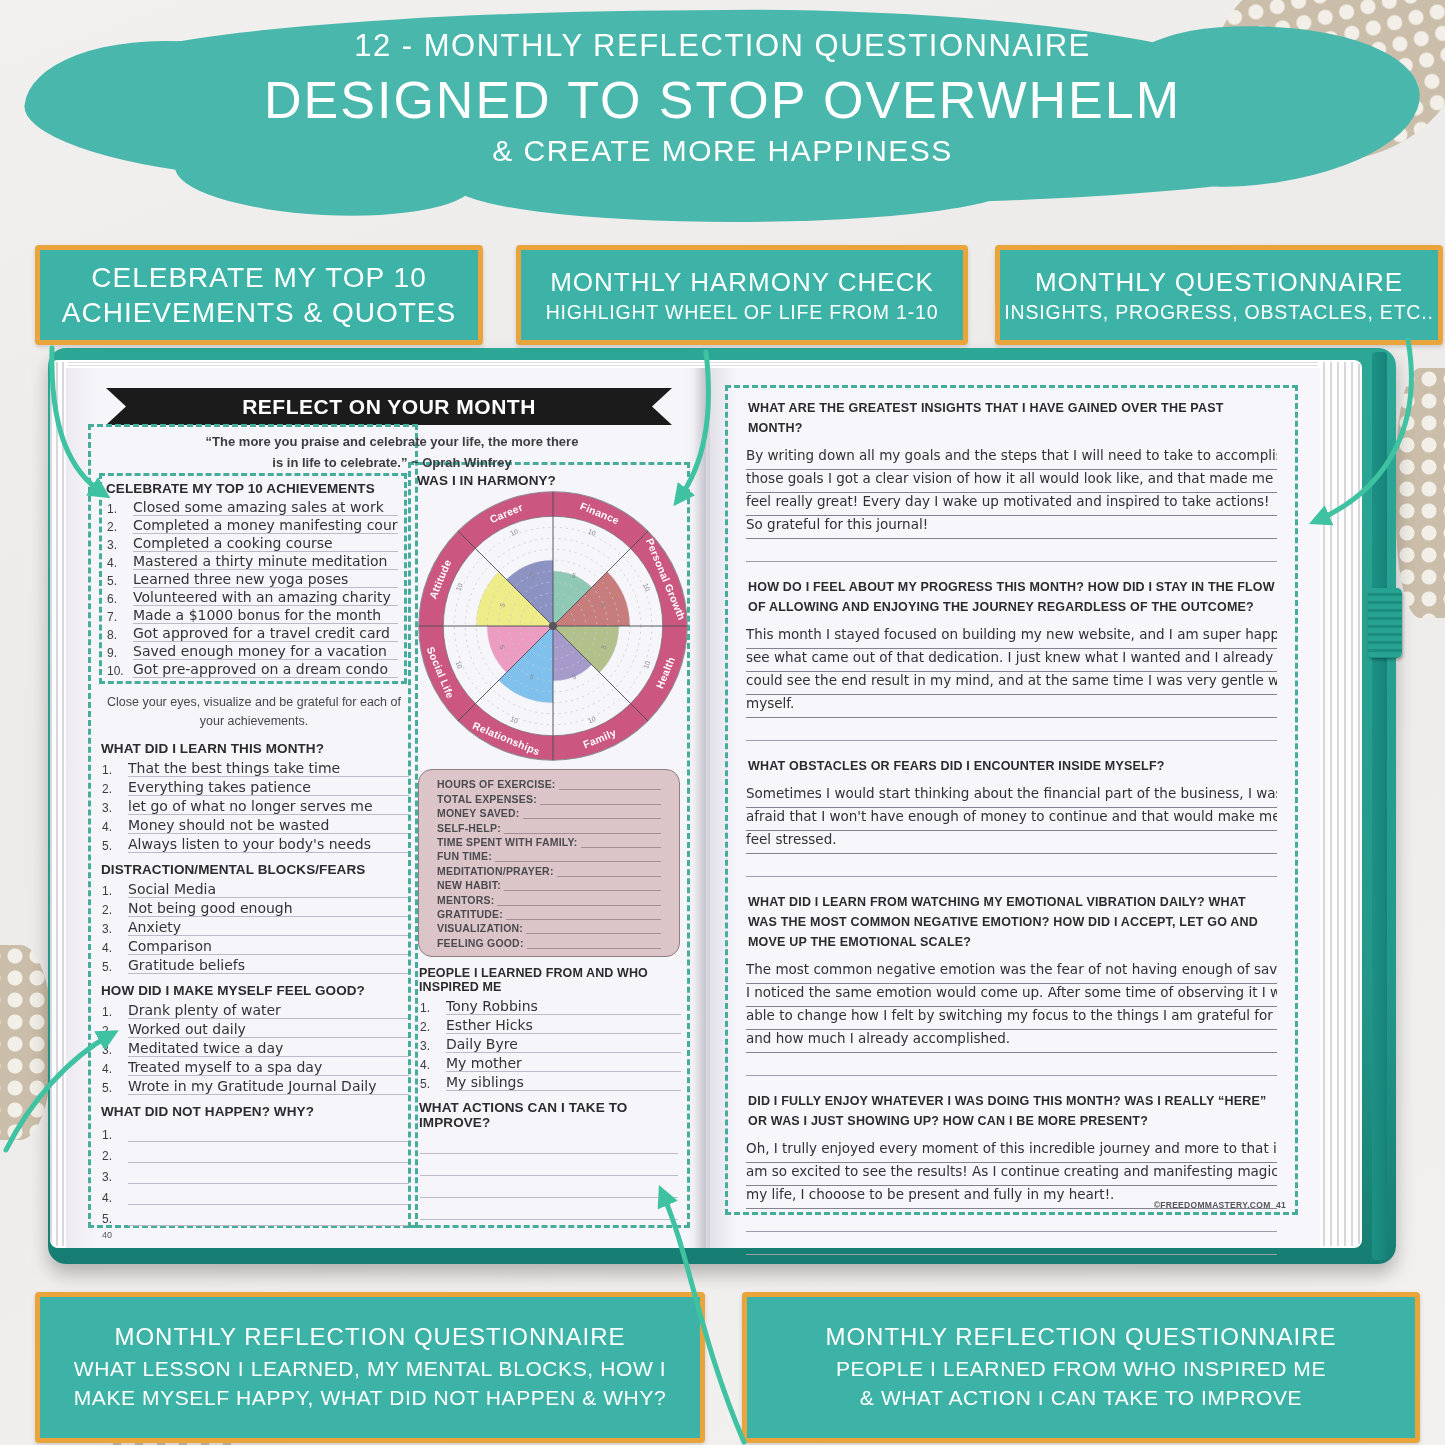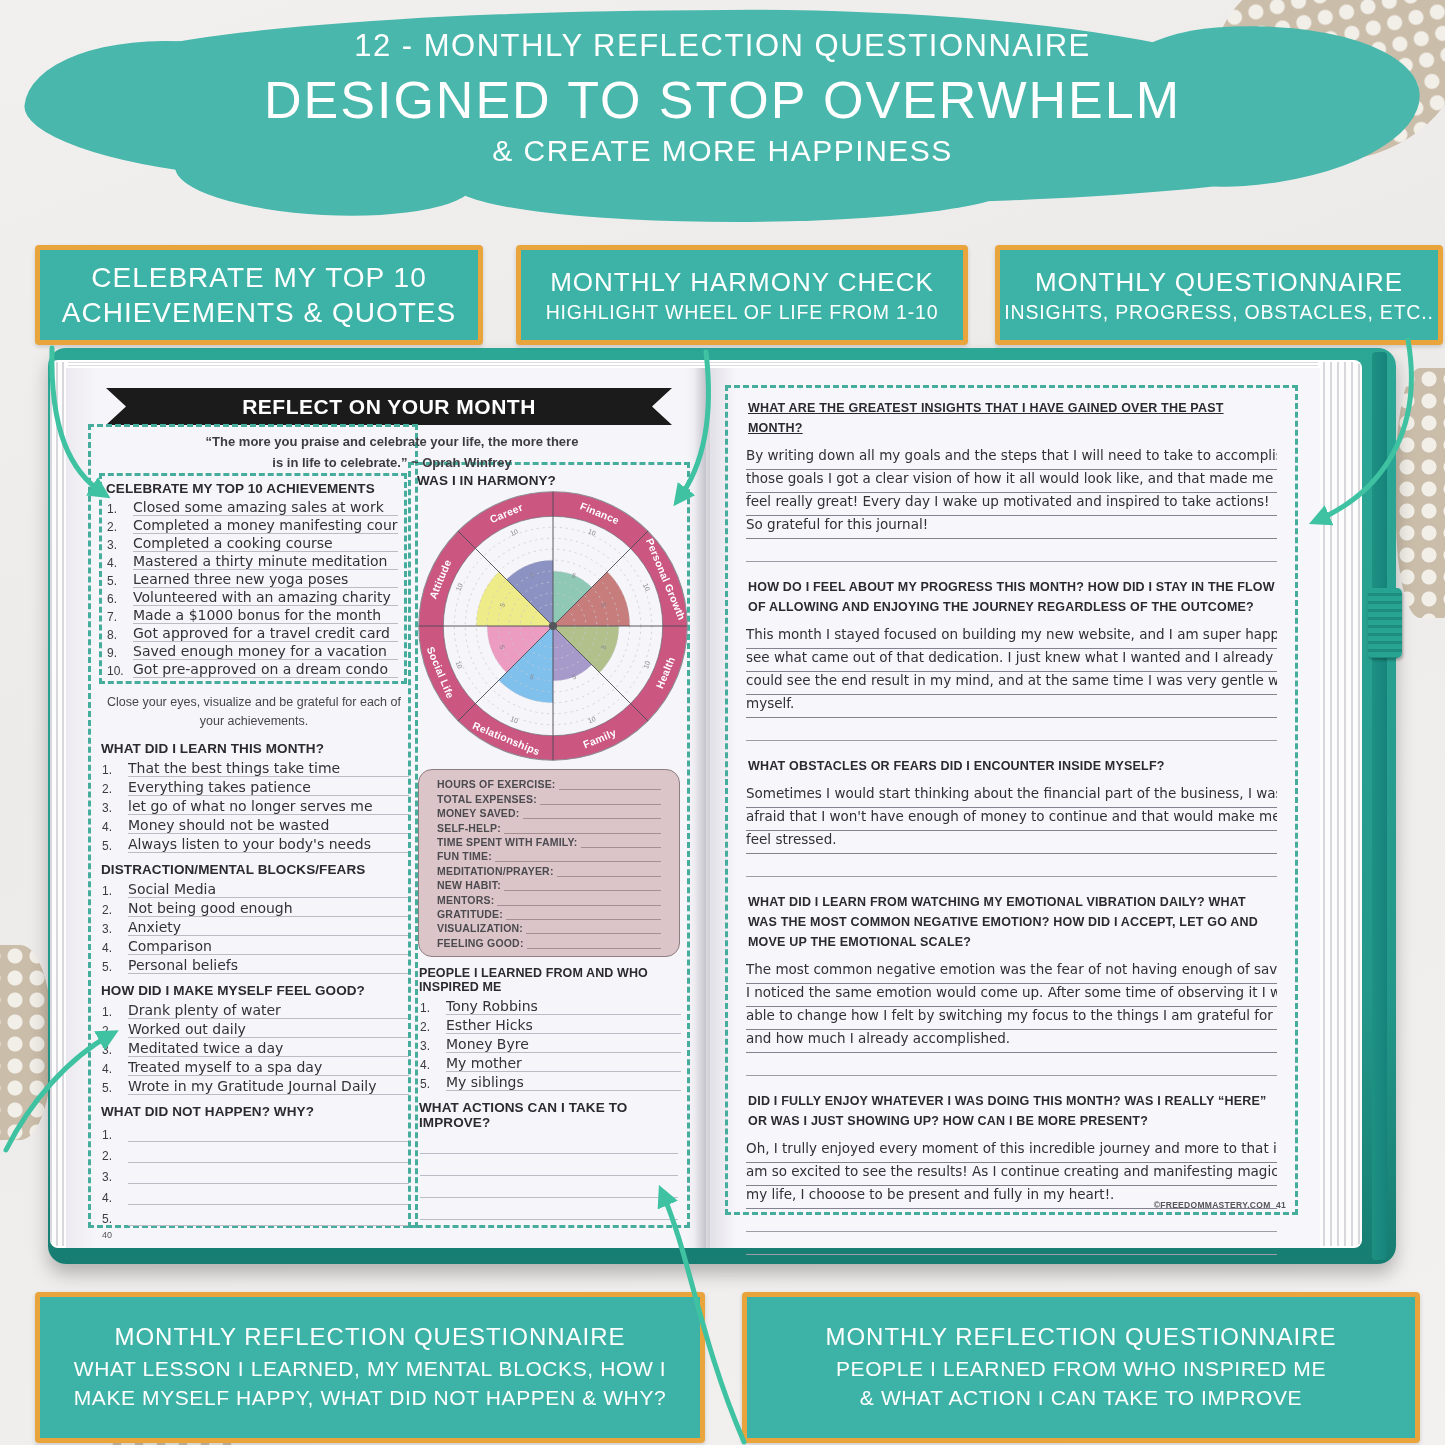--- a/index.html
+++ b/index.html
@@ -76,21 +76,21 @@
   .wheel-svg{display:block;margin:2px auto 0;}
   .stats{border:1.5px solid #8d7e82;background:#dcc5c9;border-radius:14px;margin:7px 1px 0;padding:6px 18px 7px;}
   .srow{display:flex;align-items:flex-end;height:14.4px;}
   .s-label{font-weight:700;font-size:10.5px;color:#4a4a4f;letter-spacing:.2px;white-space:nowrap;}
   .s-line{flex:1;border-bottom:1px solid #a38f94;margin-left:3px;}
   .a-blank{height:21px;border-bottom:1px solid #bcbcc6;margin:0 3px;}
 
   
   .qa-box{position:absolute;left:15px;top:17px;right:22px;bottom:33px;border:3px dashed #46ad9d;padding:6px 18px 4px;box-sizing:border-box;}
   .q{font-weight:700;font-size:12.5px;line-height:1.6;letter-spacing:.2px;color:#2b2b2e;margin:15px 2px 0;}
-  .q:first-child{margin-top:4px;text-decoration:underline;}
+  .q:first-child{margin-top:4px;}
   .ansblock{margin-top:9px;}
   .a-line{height:22px;border-bottom:1.5px solid #83838f;font-family:"DejaVu Sans",sans-serif;font-size:13.5px;color:#303036;white-space:nowrap;overflow:hidden;}
   .a-rule{height:22px;border-bottom:1px solid #9d9da8;}
   .rp-footer{position:absolute;right:34px;bottom:38px;font-size:8.5px;font-weight:700;color:#55555a;letter-spacing:.3px;}
 
   
   .arrows{position:absolute;left:0;top:0;z-index:5;pointer-events:none;}
 </style>
 </head>
 <body>
@@ -231,21 +231,21 @@
               <div class="lrow">
                 <span class="lnum">3.</span>
                 <span class="ltxt hw">Anxiety</span>
               </div>
               <div class="lrow">
                 <span class="lnum">4.</span>
                 <span class="ltxt hw">Comparison</span>
               </div>
               <div class="lrow">
                 <span class="lnum">5.</span>
-                <span class="ltxt hw">Personal beliefs</span>
+                <span class="ltxt hw">Gratitude beliefs</span>
               </div>
             </div>
           <div class="sec-h">HOW DID I MAKE MYSELF FEEL GOOD?</div>
           <div id="feel-list" class="lrow2">
               <div class="lrow">
                 <span class="lnum">1.</span>
                 <span class="ltxt hw">Drank plenty of water</span>
               </div>
               <div class="lrow">
                 <span class="lnum">2.</span>
@@ -402,21 +402,21 @@
             <div class="lrow">
               <span class="lnum">1.</span>
               <span class="ltxt hw">Tony Robbins</span>
             </div>
             <div class="lrow">
               <span class="lnum">2.</span>
               <span class="ltxt hw">Esther Hicks</span>
             </div>
             <div class="lrow">
               <span class="lnum">3.</span>
-              <span class="ltxt hw">Money Byre</span>
+              <span class="ltxt hw">Daily Byre</span>
             </div>
             <div class="lrow">
               <span class="lnum">4.</span>
               <span class="ltxt hw">My mother</span>
             </div>
             <div class="lrow">
               <span class="lnum">5.</span>
               <span class="ltxt hw">My siblings</span>
             </div>
           </div>

